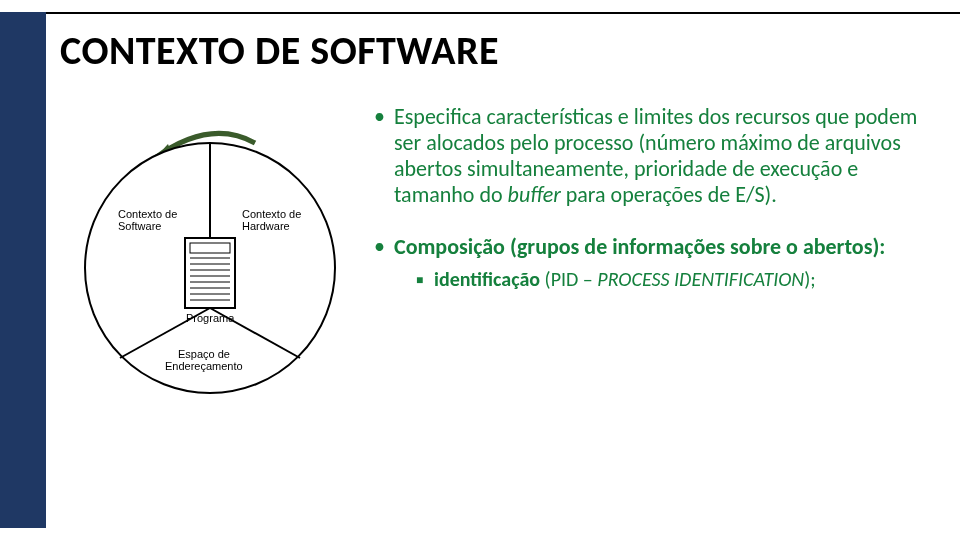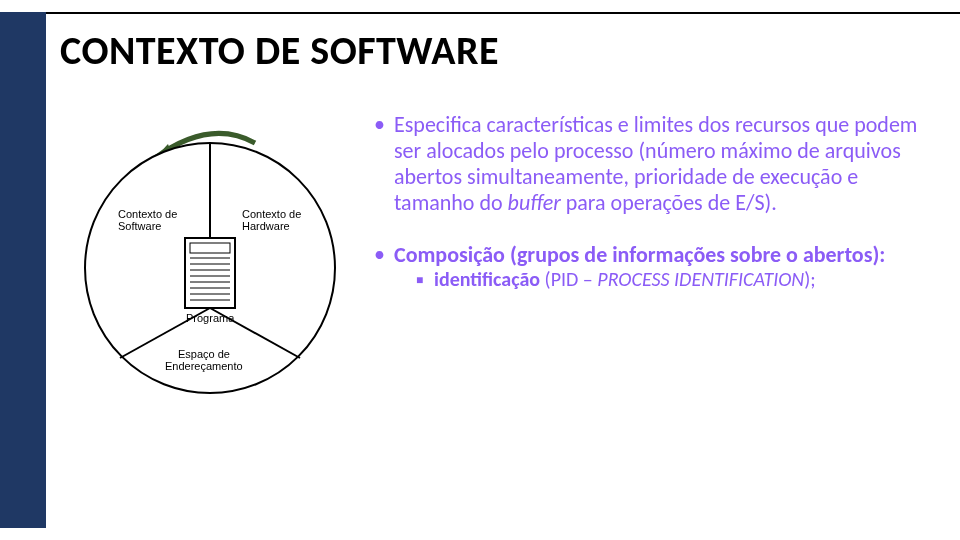--- a/index.html
+++ b/index.html
@@ -45,24 +45,24 @@
   }
   .diagram {
     position: absolute;
     top: 108px;
     left: 60px;
     width: 300px;
     height: 320px;
   }
   .body {
     position: absolute;
-    top: 112px;
+    top: 104px;
     left: 372px;
     width: 548px;
-    color: #8b5cf6;
+    color: #15803d;
     font-size: 22px;
     line-height: 1.18;
   }
   .body ul {
     list-style: none;
     margin: 0;
     padding: 0;
   }
   .body ul > li {
     position: relative;
@@ -70,20 +70,21 @@
     margin-bottom: 26px;
   }
   .body ul > li::before {
     content: "•";
     position: absolute;
     left: 2px;
     top: 0;
     font-size: 22px;
   }
   .body ul.sub {
+    margin-top: 8px;
   }
   .body ul.sub > li {
     padding-left: 40px;
     margin-bottom: 0;
     font-size: 20px;
   }
   .body ul.sub > li::before {
     content: "■";
     left: 22px;
     font-size: 12px;

